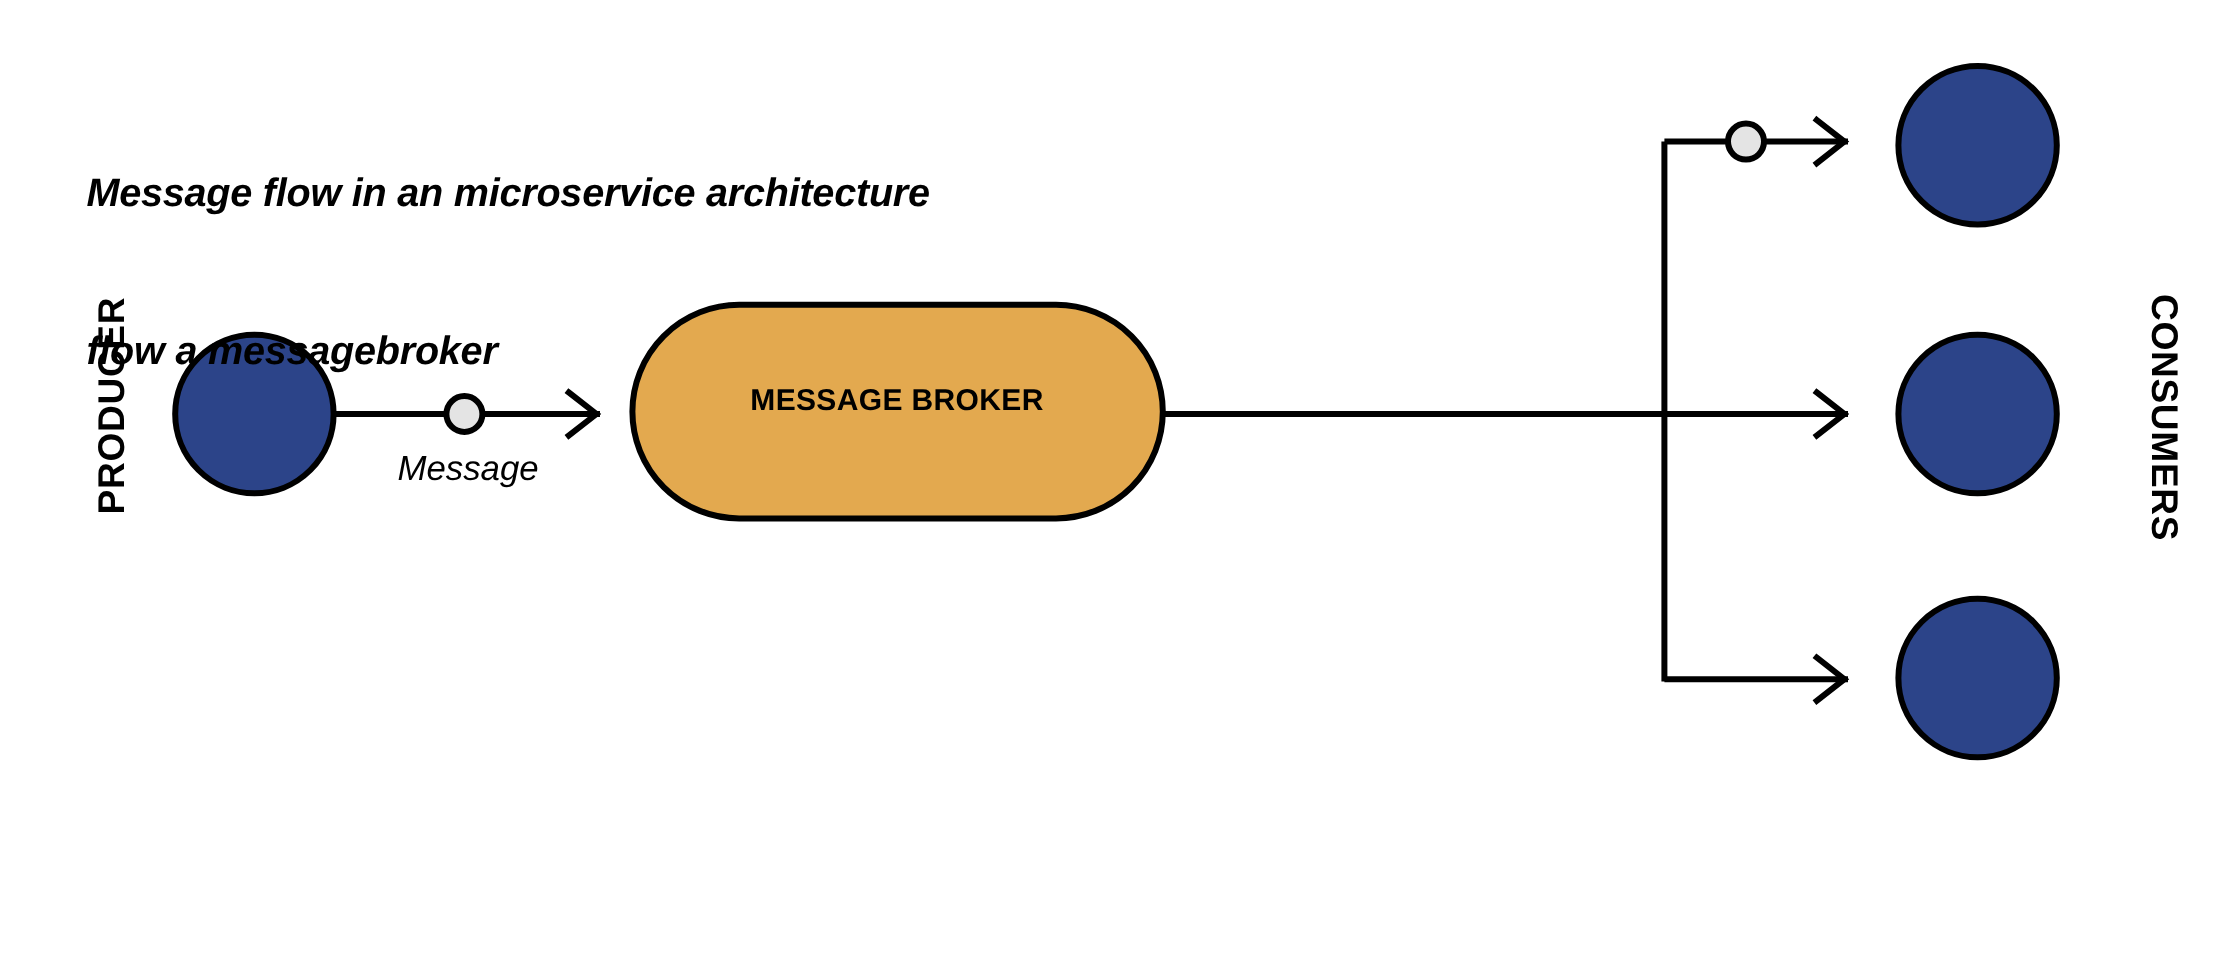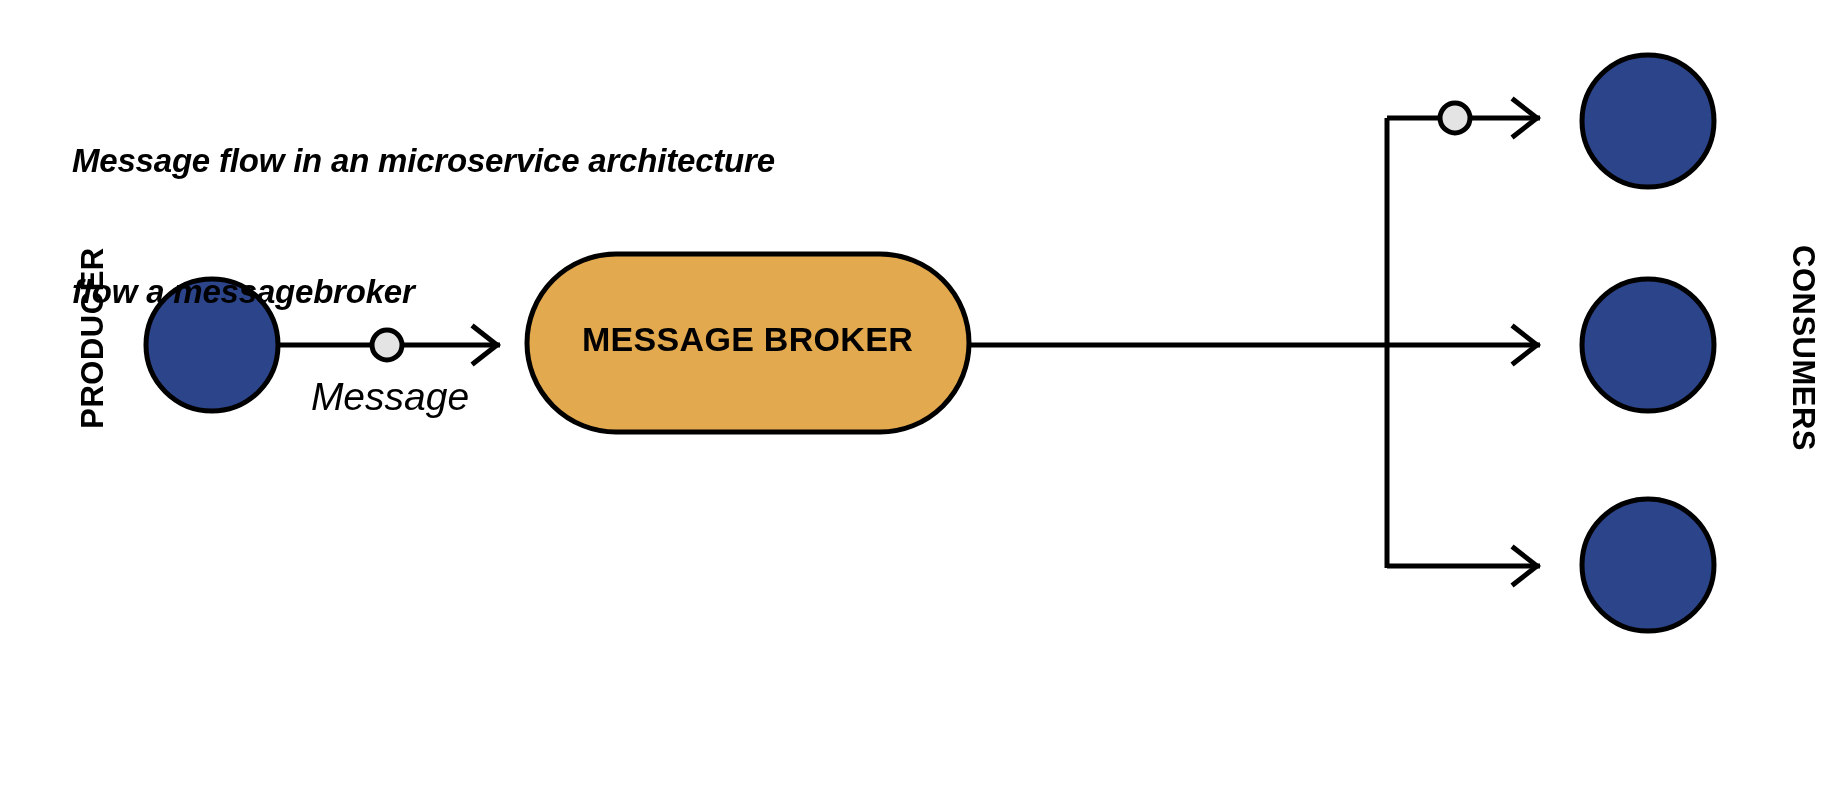--- a/index.html
+++ b/index.html
@@ -67,38 +67,38 @@
 
   
   #broker-label {
     position: absolute;
     left: 525px;
     top: 320px;
     width: 445px;
     text-align: center;
     font-family: "Liberation Sans", sans-serif;
     font-weight: bold;
-    font-size: 34px;
+    font-size: 25px;
     letter-spacing: 0.3px;
     color: #000000;
     white-space: nowrap;
   }
 
   
   #message-label {
     position: absolute;
     left: 390px;
     top: 375px;
     width: 220px;
     text-align: center;
     transform: translateX(-50%);
     font-family: "Liberation Sans", sans-serif;
     font-style: italic;
     font-weight: normal;
-    font-size: 39px;
+    font-size: 29px;
     color: #000000;
     white-space: nowrap;
   }
 </style>
 </head>
 <body>
 
 <div id="canvas">
 
   <svg id="diagram-svg" viewBox="0 0 1844 808" xmlns="http://www.w3.org/2000/svg">

